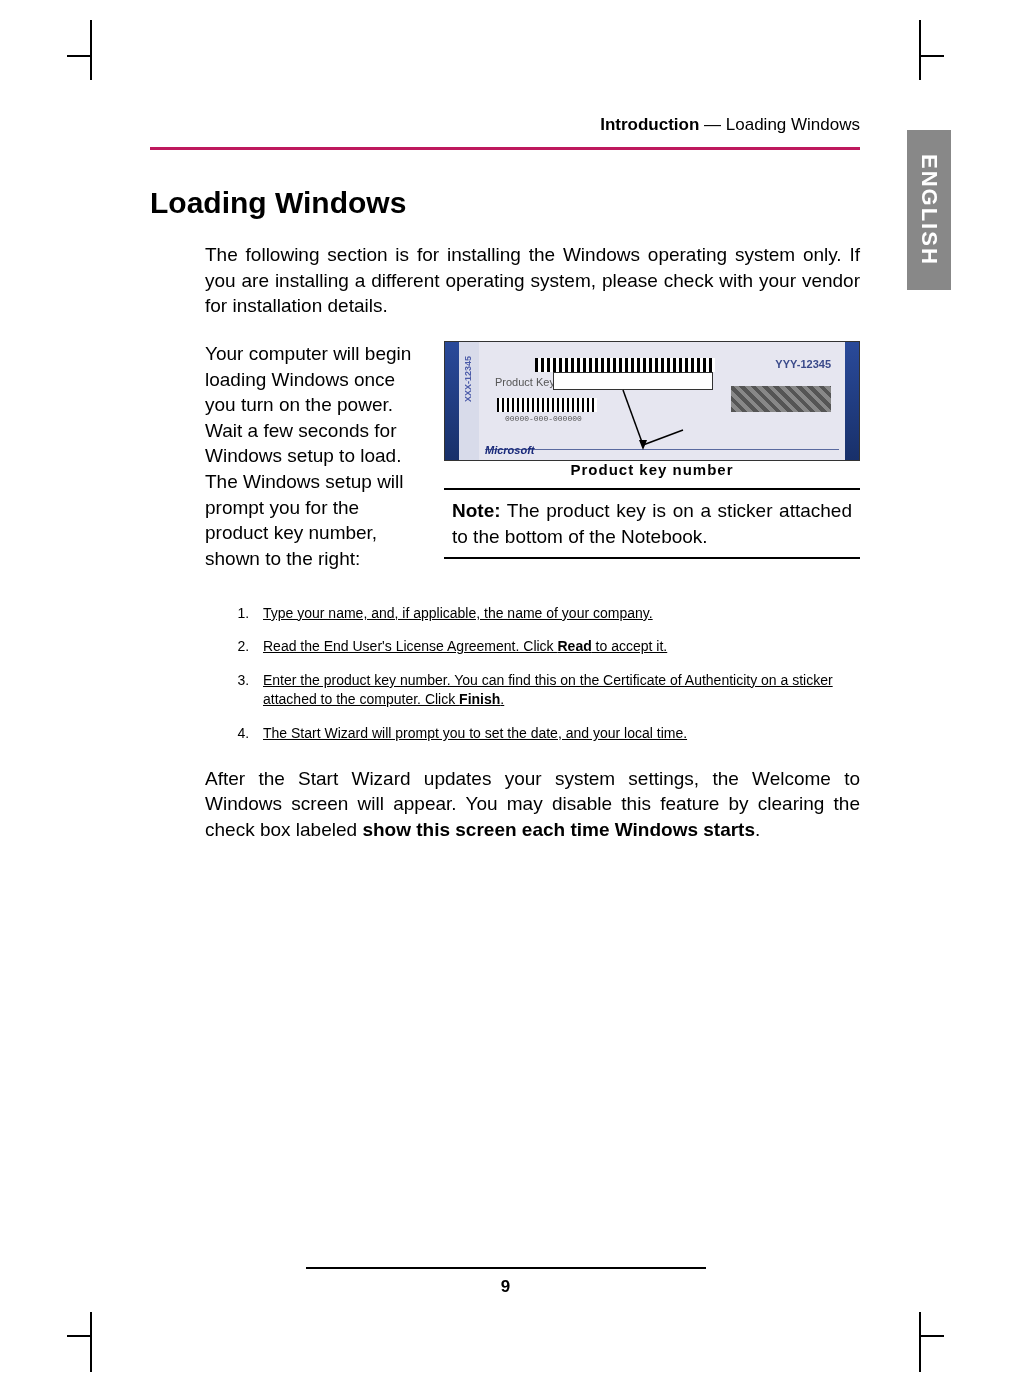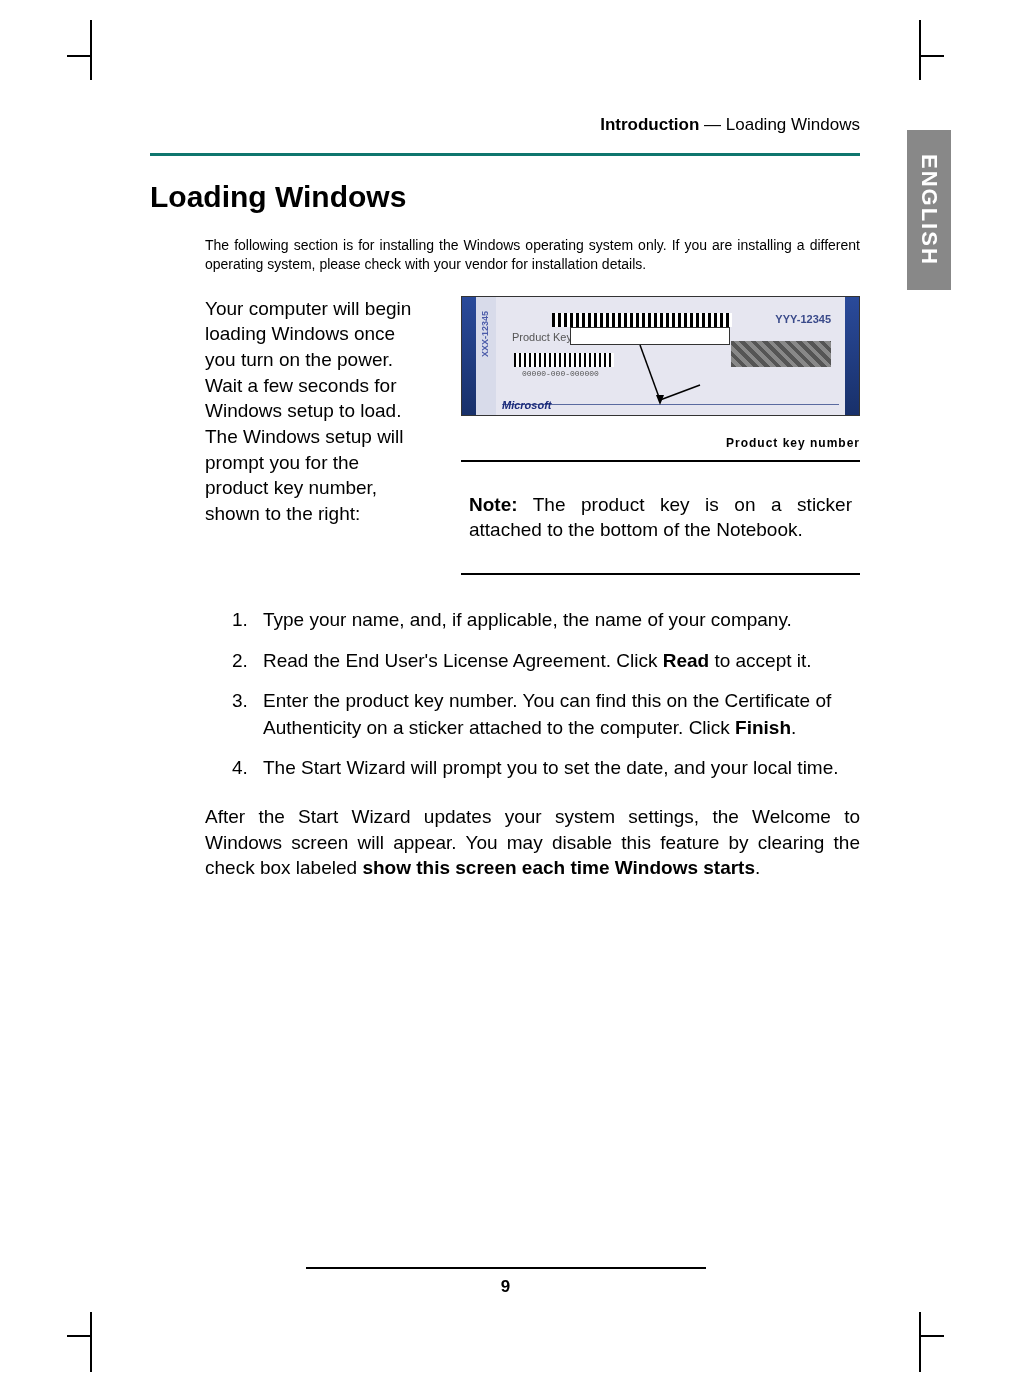--- a/index.html
+++ b/index.html
@@ -24,23 +24,23 @@
 
   .page {
     position: absolute;
     top: 115px;
     left: 150px;
     width: 710px;
   }
   .running-head {
     text-align: right;
     font-size: 17px;
-    padding-bottom: 18px;
-    border-bottom: 3px solid #0f766e;
-    margin-bottom: 24px;
+    padding-bottom: 12px;
+    border-bottom: 3px solid #be185d;
+    margin-bottom: 36px;
   }
   .running-head b { font-weight: bold; }
   h1 {
     font-size: 30px;
     font-weight: bold;
     margin-bottom: 22px;
   }
   .side-tab {
     position: absolute;
     top: 130px;
@@ -55,22 +55,22 @@
   .side-tab span {
     writing-mode: vertical-rl;
     text-orientation: mixed;
     color: #fff;
     font-weight: bold;
     font-size: 22px;
     letter-spacing: 2px;
     transform: rotate(0deg);
   }
   .body-indent { margin-left: 55px; }
-  .intro { font-size: 14px; text-align: justify; margin-bottom: 22px; line-height: 1.35; }
-  .two-col { display:flex; gap: 36px; margin-bottom: 10px; }
+  .intro { font-size: 19px; text-align: justify; margin-bottom: 22px; line-height: 1.35; }
+  .two-col { display:flex; gap: 19px; margin-bottom: 10px; }
   .left-col { width: 220px; font-size: 19px; line-height: 1.35; }
   .right-col { flex: 1; }
   .figure-box {
     border: 1px solid #333;
     background: #e6e6f0;
     height: 120px;
     position: relative;
     overflow: hidden;
   }
   .figure-box .stripe-l { position:absolute; left:0; top:0; bottom:0; width:14px; background: linear-gradient(180deg,#2a4a9a 0%,#18306a 100%); }
@@ -84,23 +84,23 @@
   .figure-box .pkey-lbl { position:absolute; top:34px; left:50px; font-size:11px; color:#555; }
   .figure-box .pkey-box { position:absolute; top:30px; left:108px; width:160px; height:18px; border:1px solid #333; background:#fff; }
   .figure-box .barcode2 { position:absolute; top:56px; left:52px; width:100px; height:14px; background: repeating-linear-gradient(90deg,#000 0 2px,#fff 2px 5px); }
   .figure-box .numtxt { position:absolute; top:72px; left:60px; font-size:8px; color:#555;font-family:Liberation Mono, monospace; }
   .figure-box .yyy { position:absolute; top:16px; right:28px; font-size:11px; color:#3a4a8a; font-weight:bold; }
   .figure-box .holo { position:absolute; top:44px; right:28px; width:100px; height:26px; background: repeating-linear-gradient(45deg,#555 0 4px,#888 4px 8px); }
   .figure-box .msft { position:absolute; bottom:4px; left:40px; font-size:11px; font-style:italic; font-weight:bold; color:#1a2a7a; }
   .figure-box .botline { position:absolute; bottom:10px; left:40px; right:20px; height:1px; background:#5a6aa0; }
   .figure-box .pointer { position:absolute; top:48px; left:168px; }
   .figure-box .pointer svg { overflow:visible; }
-  .caption { text-align:right; font-size:12px; font-weight:bold; margin-top:20px; letter-spacing:1px; }
-  .note-block { border-top:2px solid #000; border-bottom:2px solid #000; margin-top:10px; padding:30px 8px; font-size:19px; text-align:justify; line-height:1.35; }
-  ol { margin: 32px 0 22px 48px; font-size:19px; line-height:1.4; }
+  .caption { text-align:center; font-size:15px; font-weight:bold; letter-spacing:1px; }
+  .note-block { border-top:2px solid #000; border-bottom:2px solid #000; margin-top:10px; padding:8px 8px; font-size:19px; text-align:justify; line-height:1.35; }
+  ol { margin: 32px 0 22px 48px; font-size:14px; line-height:1.4;text-decoration:underline; }
   ol li { margin-bottom:14px; padding-left:10px; }
   .para { font-size:19px; text-align:justify; margin-bottom:22px; line-height:1.35; }
   .footer { position:absolute; bottom:95px; left:0; right:0; text-align:center; }
   .footer .rule { width:400px; height:2px; background:#000; margin:0 auto 8px; }
   .footer .pg { font-size:17px; font-weight:bold; }
 </style>
 </head>
 <body>
 
 <div class="crop-tl"></div>

